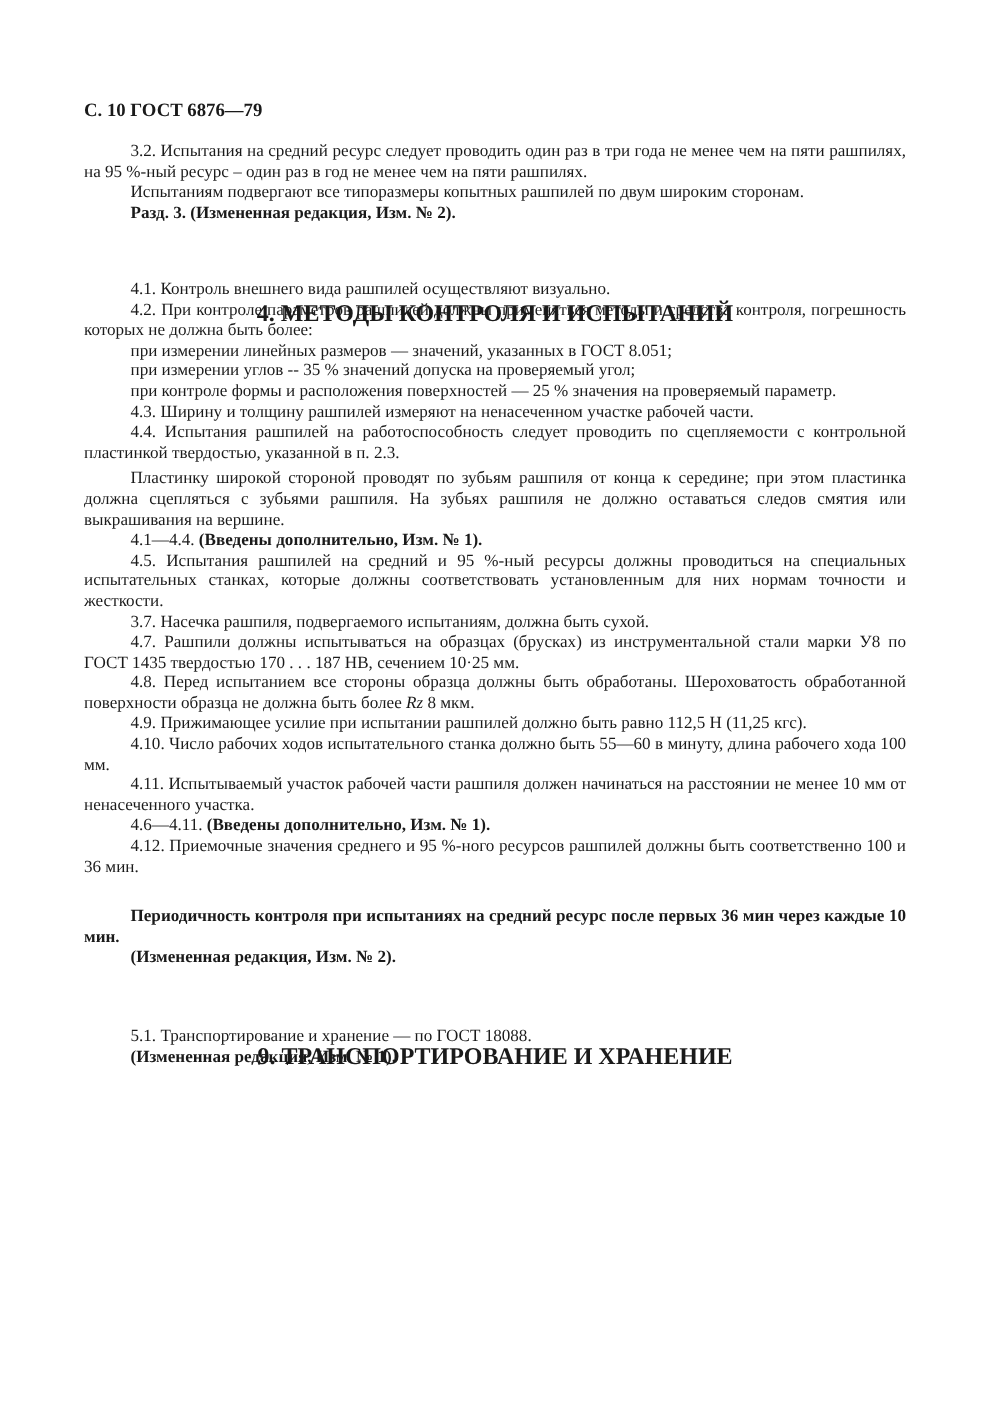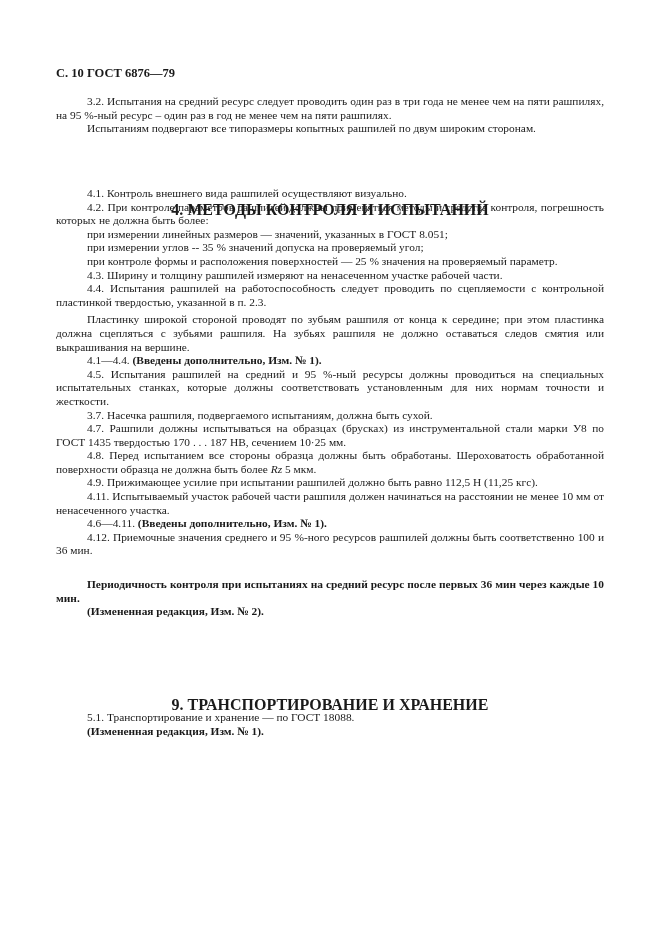--- a/index.html
+++ b/index.html
@@ -17,46 +17,48 @@
 </head>
 <body>
 
 <div class="page">
 
   <div class="hdr">С. 10 ГОСТ 6876—79</div>
 
   <div class="blk" style="top:95px;">
     <p class="p">3.2. Испытания на средний ресурс следует проводить один раз в три года не менее чем на пяти рашпилях, на 95 %-ный ресурс – один раз в год не менее чем на пяти рашпилях.</p>
     <p class="p">Испытаниям подвергают все типоразмеры копытных рашпилей по двум широким сторонам.</p>
+    <p class="p b">Разд. 3. (Измененная редакция, Изм. № 2).</p>
   </div>
 
   <div class="h2" style="top:162px;">4. МЕТОДЫ КОНТРОЛЯ И ИСПЫТАНИЙ</div>
 
   <div class="blk" style="top:187px;">
     <p class="p">4.1. Контроль внешнего вида рашпилей осуществляют визуально.</p>
     <p class="p">4.2. При контроле параметров рашпилей должны применяться методы и средства контроля, погрешность которых не должна быть более:</p>
     <p class="p">при измерении линейных размеров — значений, указанных в ГОСТ 8.051;</p>
     <p class="p">при измерении углов -- 35 % значений допуска на проверяемый угол;</p>
     <p class="p">при контроле формы и расположения поверхностей — 25 % значения на проверяемый параметр.</p>
     <p class="p">4.3. Ширину и толщину рашпилей измеряют на ненасеченном участке рабочей части.</p>
     <p class="p">4.4. Испытания рашпилей на работоспособность следует проводить по сцепляемости с контрольной пластинкой твердостью, указанной в п. 2.3.</p>
     <p class="p" style="margin-top:4px;">Пластинку широкой стороной проводят по зубьям рашпиля от конца к середине; при этом пластинка должна сцепляться с зубьями рашпиля. На зубьях рашпиля не должно оставаться следов смятия или выкрашивания на вершине.</p>
     <p class="p"><span>4.1—4.4. </span><span class="b">(Введены дополнительно, Изм. № 1).</span></p>
     <p class="p">4.5. Испытания рашпилей на средний и 95 %-ный ресурсы должны проводиться на специальных испытательных станках, которые должны соответствовать установленным для них нормам точности и жесткости.</p>
     <p class="p">3.7. Насечка рашпиля, подвергаемого испытаниям, должна быть сухой.</p>
     <p class="p">4.7. Рашпили должны испытываться на образцах (брусках) из инструментальной стали марки У8 по ГОСТ 1435 твердостью 170 . . . 187 НВ, сечением 10·25 мм.</p>
-    <p class="p"><span>4.8. Перед испытанием все стороны образца должны быть обработаны. Шероховатость обработанной поверхности образца не должна быть более </span><i>Rz</i><span> 5 мкм.</span></p>
+    <p class="p"><span>4.8. Перед испытанием все стороны образца должны быть обработаны. Шероховатость обработанной поверхности образца не должна быть более </span><i>Rz</i><span> 8 мкм.</span></p>
     <p class="p">4.9. Прижимающее усилие при испытании рашпилей должно быть равно 112,5 Н (11,25 кгс).</p>
+    <p class="p">4.10. Число рабочих ходов испытательного станка должно быть 55—60 в минуту, длина рабочего хода 100 мм.</p>
     <p class="p">4.11. Испытываемый участок рабочей части рашпиля должен начинаться на расстоянии не менее 10 мм от ненасеченного участка.</p>
     <p class="p"><span>4.6—4.11. </span><span class="b">(Введены дополнительно, Изм. № 1).</span></p>
     <p class="p">4.12. Приемочные значения среднего и 95 %-ного ресурсов рашпилей должны быть соответственно 100 и 36 мин.</p>
     <p class="p" style="margin-top:20px;font-weight:bold;">Периодичность контроля при испытаниях на средний ресурс после первых 36 мин через каждые 10 мин.</p>
     <p class="p b">(Измененная редакция, Изм. № 2).</p>
   </div>
 
   <div class="h2" style="top:657px;">9. ТРАНСПОРТИРОВАНИЕ И ХРАНЕНИЕ</div>
 
-  <div class="blk" style="top:711px;font-family:Liberation Serif, serif;">
+  <div class="blk" style="top:685px;font-family:Liberation Serif, serif;">
     <p class="p ind">5.1. Транспортирование и хранение — по ГОСТ 18088.</p>
     <p class="p ind b">(Измененная редакция, Изм. № 1).</p>
   </div>
 
 </div>
 
 </body></html>

